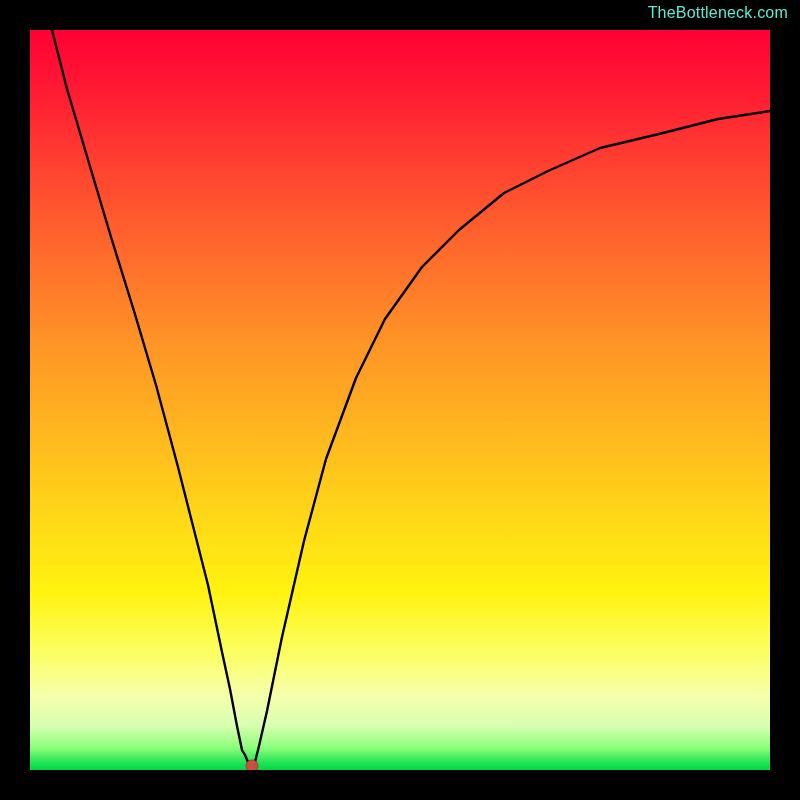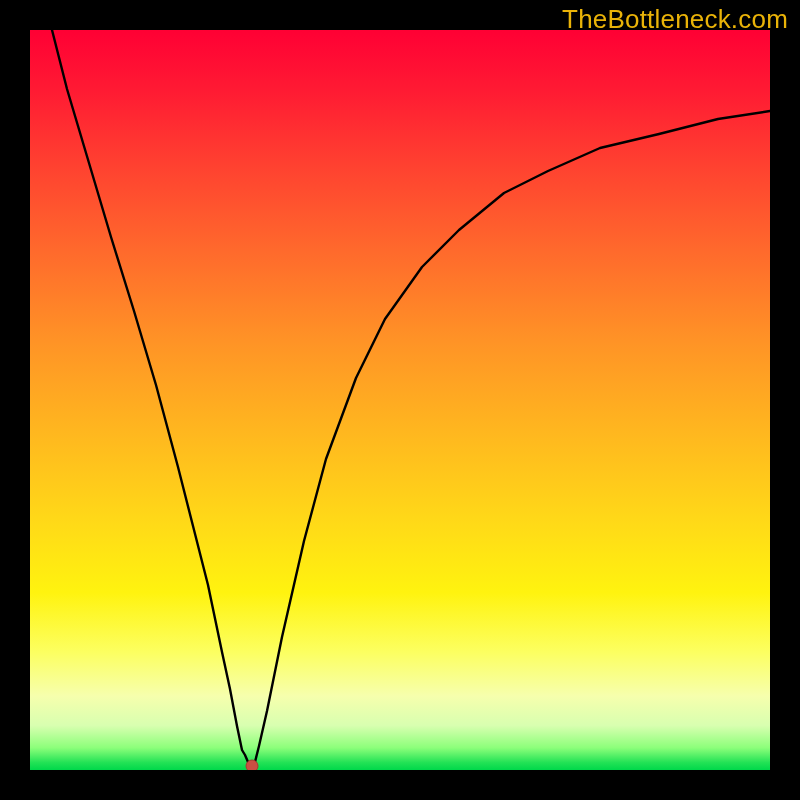--- a/index.html
+++ b/index.html
@@ -51,22 +51,22 @@
   }
   .marker-dot {
     fill: #c94f43;
     stroke: #a83a30;
     stroke-width: 1;
   }
   .watermark {
     position: absolute;
     top: 4px;
     right: 12px;
-    color: #eab308;
-    font-size: 26px;
+    color: #5eead4;
+    font-size: 16px;
     letter-spacing: 0.2px;
   }
 </style>
 </head>
 <body>
 
 <div class="chart-frame">
 
   <div class="plot-area">
     <svg class="curve-svg" viewBox="0 0 740 740" preserveAspectRatio="none">

